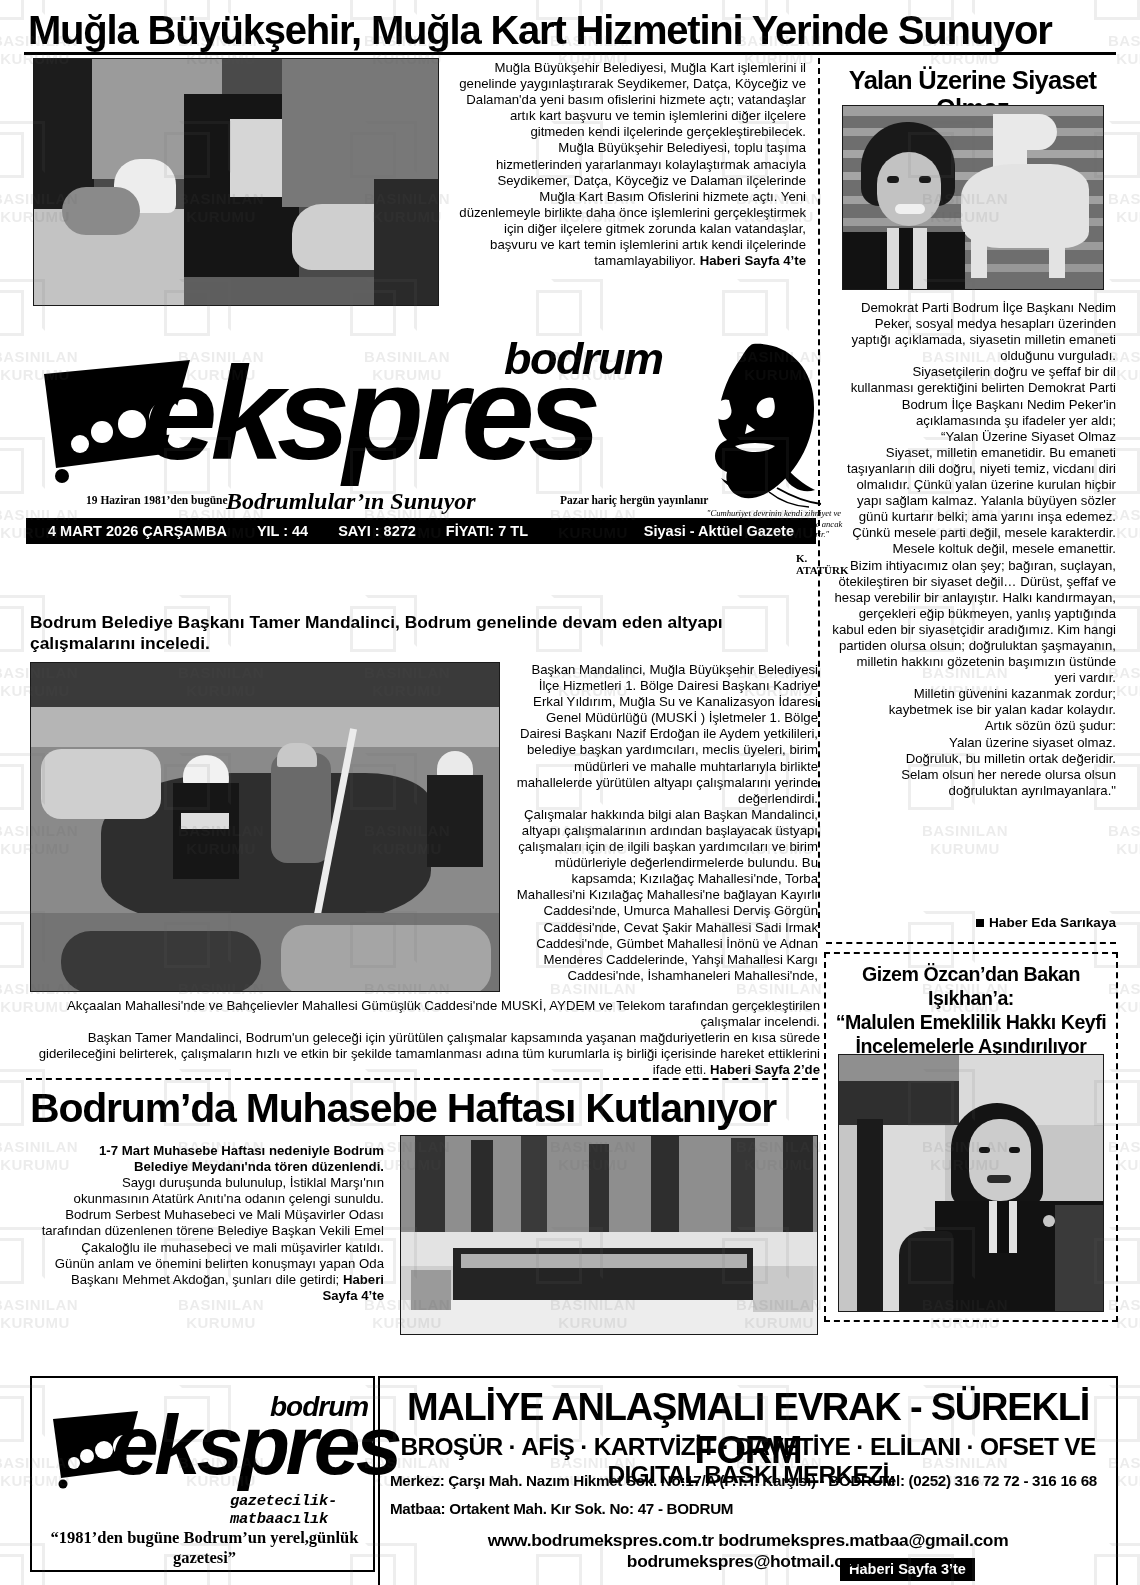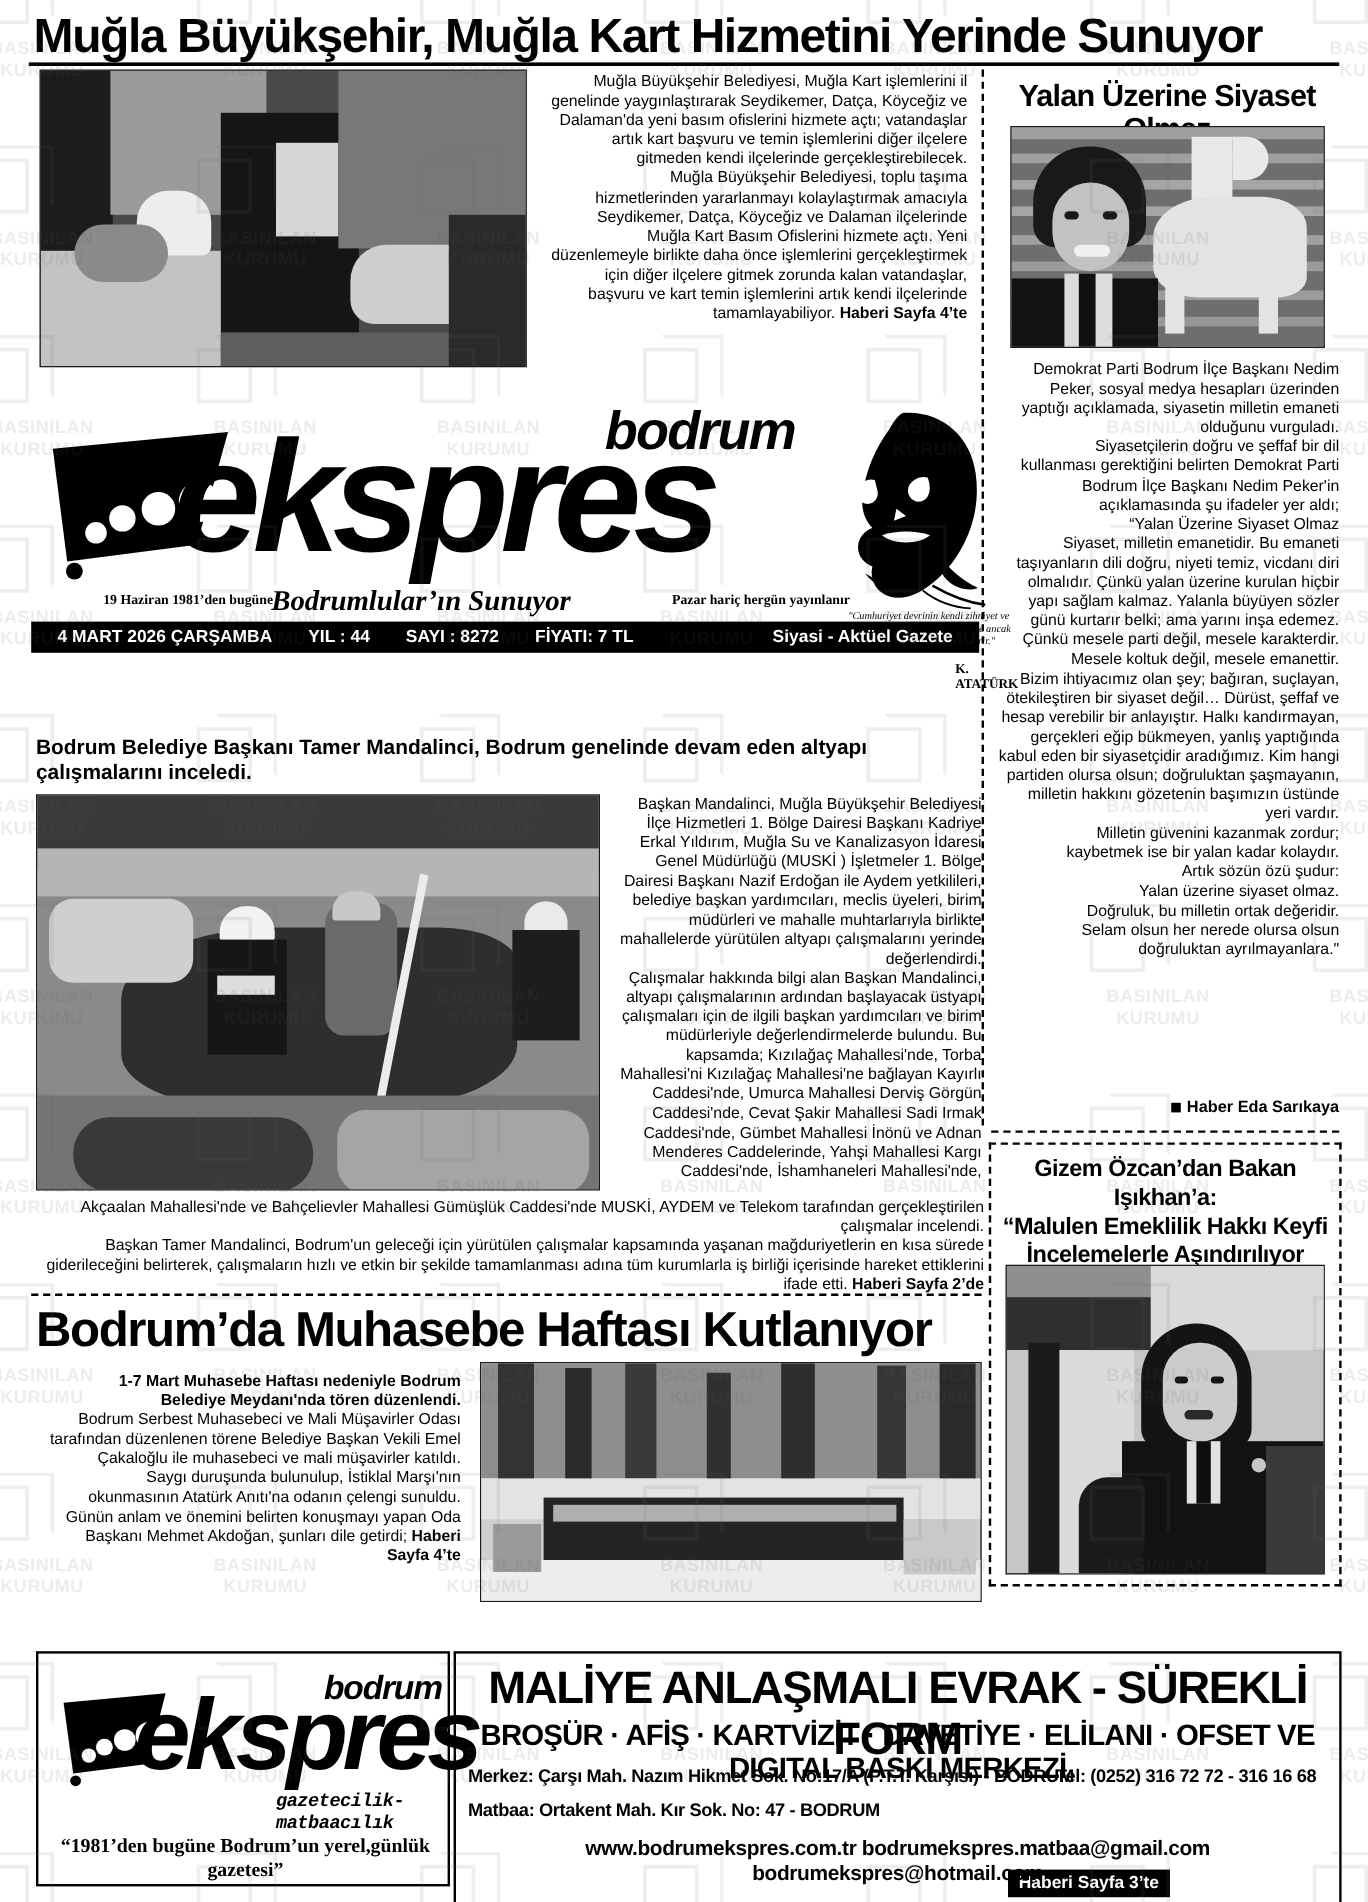--- a/index.html
+++ b/index.html
@@ -604,22 +604,22 @@
       <span>Başkan Tamer Mandalinci, Bodrum'un geleceği için yürütülen çalışmalar kapsamında yaşanan mağduriyetlerin en kısa sürede giderileceğini belirterek, çalışmaların hızlı ve etkin bir şekilde tamamlanması adına tüm kurumlarla iş birliği içerisinde hareket ettiklerini ifade etti.</span>
       <span class="jump">Haberi Sayfa 2’de</span>
     </p>
   </div>
 
   <div id="rule-muhasebe" class="dashed-h"></div>
   <div id="hl-muhasebe">Bodrum’da Muhasebe Haftası Kutlanıyor</div>
 
   <div id="muhasebe-col" class="body-txt">
     <p class="lead-b">1-7 Mart Muhasebe Haftası nedeniyle Bodrum Belediye Meydanı'nda tören düzenlendi.</p>
+    <p>Saygı duruşunda bulunulup, İstiklal Marşı'nın okunmasının Atatürk Anıtı'na odanın çelengi sunuldu.</p>
     <p>Bodrum Serbest Muhasebeci ve Mali Müşavirler Odası tarafından düzenlenen törene Belediye Başkan Vekili Emel Çakaloğlu ile muhasebeci ve mali müşavirler katıldı.</p>
-    <p>Saygı duruşunda bulunulup, İstiklal Marşı'nın okunmasının Atatürk Anıtı'na odanın çelengi sunuldu.</p>
     <p>
       <span>Günün anlam ve önemini belirten konuşmayı yapan Oda Başkanı Mehmet Akdoğan, şunları dile getirdi;</span>
       <span class="jump">Haberi Sayfa 4’te</span>
     </p>
   </div>
 
   <div id="photo-muhasebe" class="photo">
     <div class="ph-lite" style="left:0;top:0;width:100%;height:100%;background:#cfcfcf;"></div>
     <div class="ph-mid" style="left:0;top:0;width:100%;height:96px;background:#8e8e8e;"></div>
     <div class="ph-dark" style="left:14px;top:0;width:30px;height:120px;background:#333;"></div>

